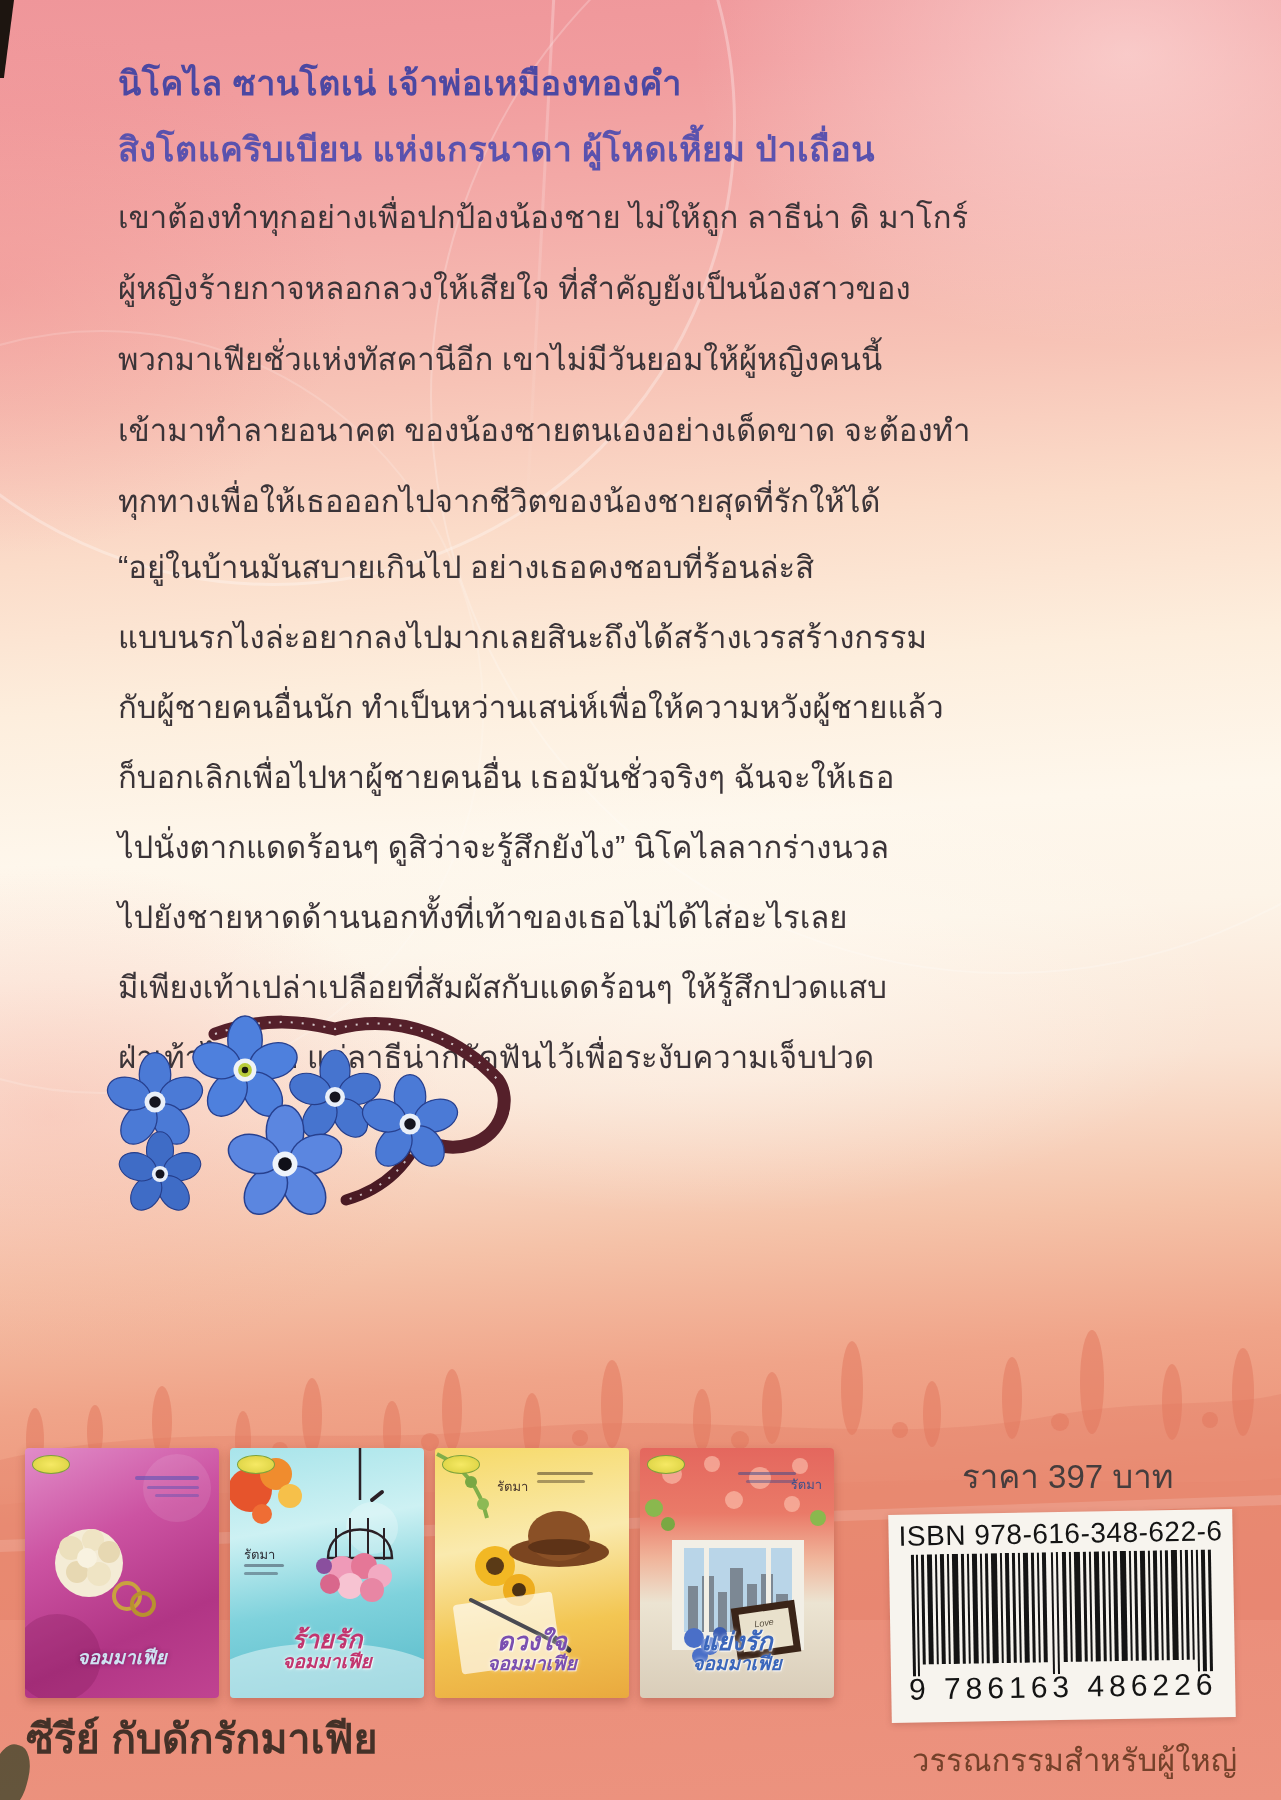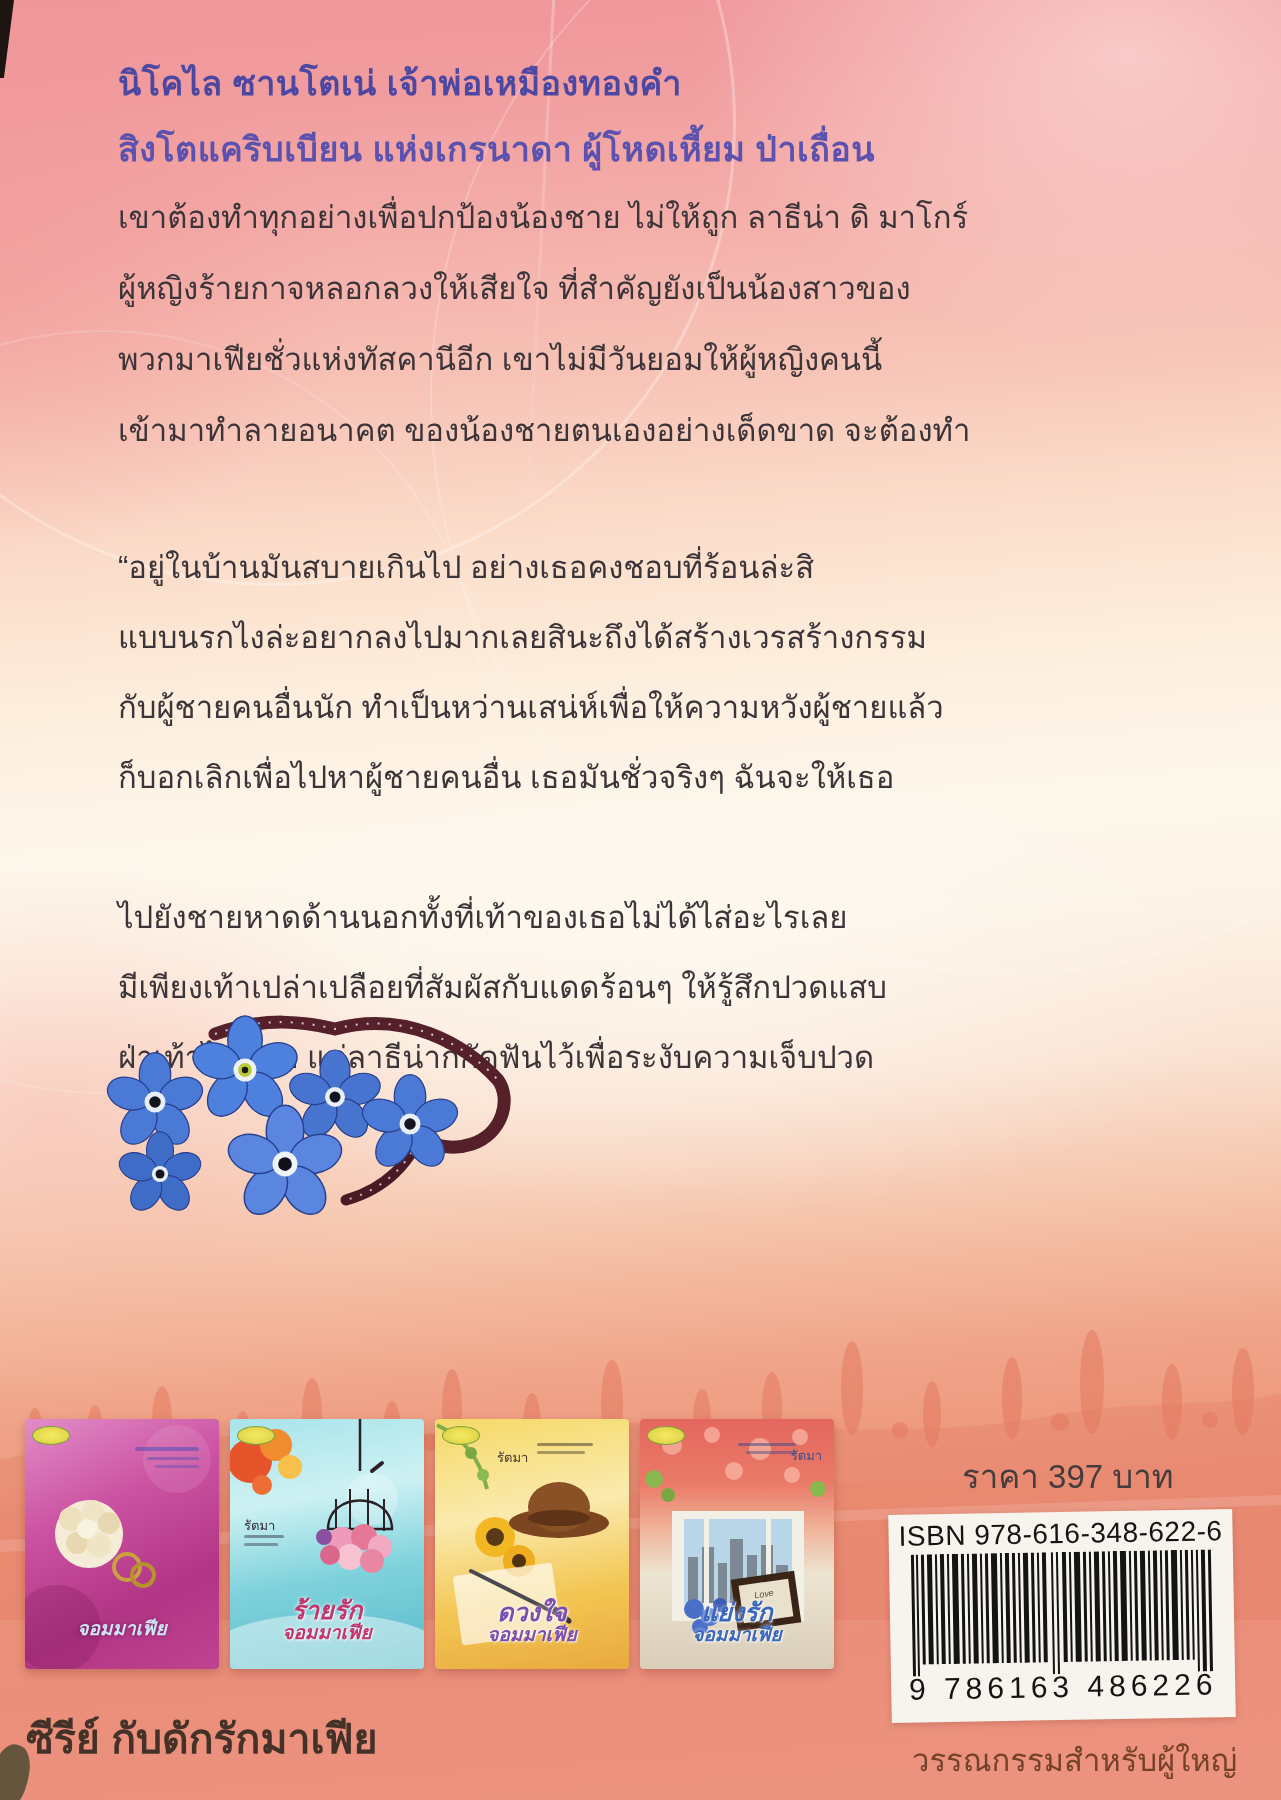--- a/index.html
+++ b/index.html
@@ -46,21 +46,21 @@
 
   .isbn-box{position:absolute;left:890px;top:1512px;width:344px;height:208px;background:#f7f4ee;
     transform:rotate(-1deg);box-shadow:0 2px 6px rgba(120,50,40,0.25);padding:6px 10px;box-sizing:border-box;}
   .isbn-label{font-size:28px;color:#141414;text-align:center;letter-spacing:.5px;white-space:nowrap;}
   .isbn-barcode{display:block;margin:2px auto 0 auto;}
   .isbn-number{font-size:30px;color:#141414;text-align:center;letter-spacing:5px;margin-top:-4px;white-space:nowrap;}
 
   .audience{position:absolute;left:912px;top:1735px;font-size:31px;font-weight:normal;color:#74412a;white-space:nowrap;}
   .series-caption{position:absolute;left:26px;top:1706px;font-size:41px;font-weight:bold;color:#443128;white-space:nowrap;}
 
-  .cover{position:absolute;top:1419px;width:194px;height:250px;border-radius:4px;overflow:hidden;
+  .cover{position:absolute;top:1448px;width:194px;height:250px;border-radius:4px;overflow:hidden;
     box-shadow:0 4px 10px rgba(120,40,30,0.30);}
   .cover.c1{left:25px;background:linear-gradient(155deg,#e18cc8 0%,#cc53a2 35%,#b13585 70%,#c0underline 100%);
     background:linear-gradient(155deg,#e18cc8 0%,#cc53a2 35%,#b13585 70%,#c04391 100%);}
   .cover.c2{left:230px;background:linear-gradient(170deg,#a8e4ea 0%,#cdf1f3 32%,#7fd2dc 62%,#58bac9 100%);}
   .cover.c3{left:435px;background:linear-gradient(170deg,#f6d967 0%,#faeaae 38%,#f3c653 70%,#e9a93e 100%);}
   .cover.c4{left:640px;background:linear-gradient(180deg,#e4675e 0%,#ea7a68 26%,#f0b49a 44%,#ece4d2 62%,#d9cdb9 100%);}
   .pub-logo{position:absolute;left:7px;top:7px;width:36px;height:17px;border-radius:50%;
     background:radial-gradient(#f6e964,#d8cf3e);border:1px solid #7da33c;}
   .cover-art{position:absolute;left:0;top:0;width:100%;height:100%;}
   .cover-author{position:absolute;font-size:13px;color:#333;white-space:nowrap;}
@@ -89,25 +89,27 @@
   <div class="crease"></div>
   <div class="corner-top-left"></div>
 
   <div class="headline l1">นิโคไล ซานโตเน่ เจ้าพ่อเหมืองทองคำ</div>
   <div class="headline l2">สิงโตแคริบเบียน แห่งเกรนาดา ผู้โหดเหี้ยม ป่าเถื่อน</div>
 
   <div class="bodyline syn0">เขาต้องทำทุกอย่างเพื่อปกป้องน้องชาย ไม่ให้ถูก ลาธีน่า ดิ มาโกร์</div>
   <div class="bodyline syn1">ผู้หญิงร้ายกาจหลอกลวงให้เสียใจ ที่สำคัญยังเป็นน้องสาวของ</div>
   <div class="bodyline syn2">พวกมาเฟียชั่วแห่งทัสคานีอีก เขาไม่มีวันยอมให้ผู้หญิงคนนี้</div>
   <div class="bodyline syn3">เข้ามาทำลายอนาคต ของน้องชายตนเองอย่างเด็ดขาด จะต้องทำ</div>
+  <div class="bodyline syn4">ทุกทางเพื่อให้เธอออกไปจากชีวิตของน้องชายสุดที่รักให้ได้</div>
 
   <div class="bodyline qt0">“อยู่ในบ้านมันสบายเกินไป อย่างเธอคงชอบที่ร้อนล่ะสิ</div>
   <div class="bodyline qt1">แบบนรกไงล่ะอยากลงไปมากเลยสินะถึงได้สร้างเวรสร้างกรรม</div>
   <div class="bodyline qt2">กับผู้ชายคนอื่นนัก ทำเป็นหว่านเสน่ห์เพื่อให้ความหวังผู้ชายแล้ว</div>
   <div class="bodyline qt3">ก็บอกเลิกเพื่อไปหาผู้ชายคนอื่น เธอมันชั่วจริงๆ ฉันจะให้เธอ</div>
+  <div class="bodyline qt4">ไปนั่งตากแดดร้อนๆ ดูสิว่าจะรู้สึกยังไง” นิโคไลลากร่างนวล</div>
   <div class="bodyline qt5">ไปยังชายหาดด้านนอกทั้งที่เท้าของเธอไม่ได้ไส่อะไรเลย</div>
   <div class="bodyline qt6">มีเพียงเท้าเปล่าเปลือยที่สัมผัสกับแดดร้อนๆ ให้รู้สึกปวดแสบ</div>
   <div class="bodyline qt7">ฝ่าเท้าไปหมด แต่ลาธีน่าก็กัดฟันไว้เพื่อระงับความเจ็บปวด</div>
 
   <svg class="landscape" viewBox="0 0 1281 330">
     <path d="M0,170 C180,128 340,158 520,138 C700,120 880,158 1050,126 C1150,108 1220,118 1281,104 L1281,330 L0,330 Z" fill="rgba(226,124,99,0.30)"></path>
     <path d="M0,215 C240,190 520,212 780,196 C1000,182 1180,200 1281,188 L1281,330 L0,330 Z" fill="rgba(230,132,106,0.25)"></path>
     <g fill="rgba(225,117,92,0.50)">
       <ellipse cx="35" cy="150" rx="9" ry="32"></ellipse>
         <ellipse cx="95" cy="142" rx="8" ry="27"></ellipse>

